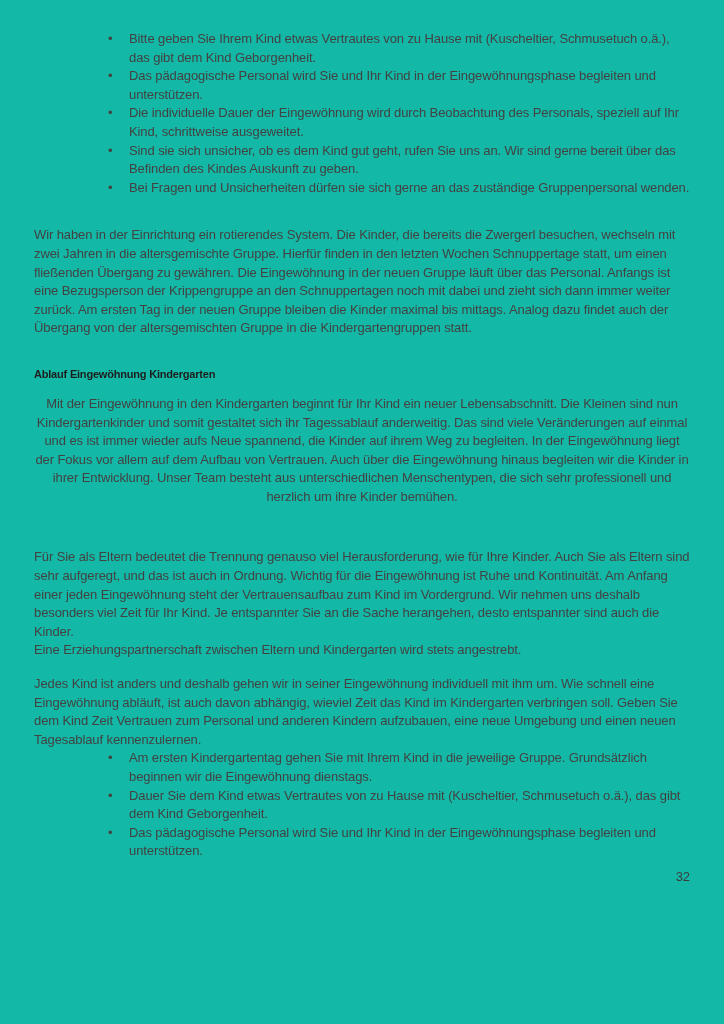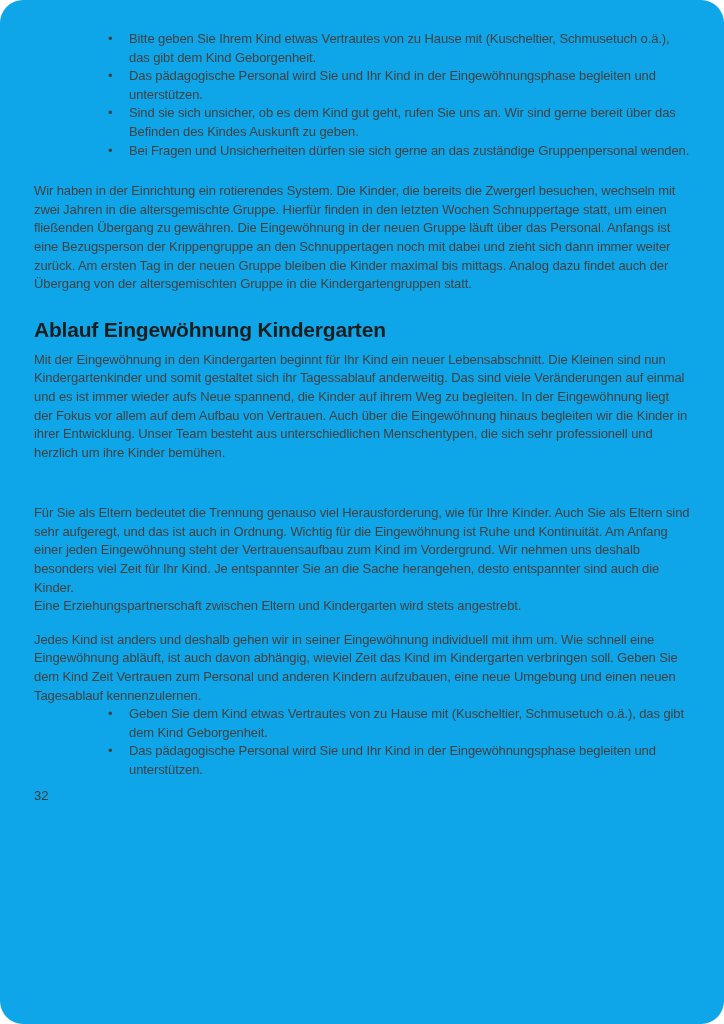--- a/index.html
+++ b/index.html
@@ -5,29 +5,28 @@
   html, body {
     margin: 0;
     padding: 0;
     background: #ffffff;
   }
   .page {
     position: relative;
     width: 724px;
     height: 1024px;
     box-sizing: border-box;
-    background: #0ea5e9;
+    background: #14b8a6;
     padding: 30px 34px 0 34px;
     font-family: "Liberation Sans", sans-serif;
     font-size: 13px;
     letter-spacing: -0.1px;
     line-height: 18.6px;
     color: #424242;
     overflow: hidden;
-    border-radius: 23px;
   }
   ul.bullets {
     margin: 0;
     padding: 0 0 0 95px;
     list-style: none;
   }
   ul.bullets li {
     position: relative;
   }
   ul.bullets li::before {
@@ -35,62 +34,64 @@
     position: absolute;
     left: -21px;
     top: 0;
     font-size: 13px;
     color: #424242;
   }
   .para {
     margin: 0;
     white-space: pre-line;
   }
-  .p-rotating   { margin-top: 22px; }
+  .p-rotating   { margin-top: 29px; }
   .heading {
     margin: 25px 0 0 0;
-    font-size: 21px;
+    font-size: 11px;
     line-height: 22px;
     font-weight: bold;
     letter-spacing: -0.2px;
     color: #1d1d1d;
   }
-  .p-intro      { margin-top: 10px; }
+  .p-intro      { margin-top: 10px; text-align: center; }
   .p-parents    { margin-top: 42px; }
   .p-individual { margin-top: 15px; }
   .bullets-bottom { margin-top: 18px; }
   .page-number {
     margin-top: 7px;
-    text-align: left;
+    text-align: right;
     color: #3b3b3b;
   }
 </style>
 </head>
 <body>
 
 <div class="page">
 
   <ul class="bullets">
     <li>Bitte geben Sie Ihrem Kind etwas Vertrautes von zu Hause mit (Kuscheltier, Schmusetuch o.ä.), das gibt dem Kind Geborgenheit.</li>
     <li>Das pädagogische Personal wird Sie und Ihr Kind in der Eingewöhnungsphase begleiten und unterstützen.</li>
+    <li>Die individuelle Dauer der Eingewöhnung wird durch Beobachtung des Personals, speziell auf Ihr Kind, schrittweise ausgeweitet.</li>
     <li>Sind sie sich unsicher, ob es dem Kind gut geht, rufen Sie uns an. Wir sind gerne bereit über das Befinden des Kindes Auskunft zu geben.</li>
     <li>Bei Fragen und Unsicherheiten dürfen sie sich gerne an das zuständige Gruppenpersonal wenden.</li>
   </ul>
 
   <p class="para p-rotating">Wir haben in der Einrichtung ein rotierendes System. Die Kinder, die bereits die Zwergerl besuchen, wechseln mit zwei Jahren in die altersgemischte Gruppe. Hierfür finden in den letzten Wochen Schnuppertage statt, um einen fließenden Übergang zu gewähren. Die Eingewöhnung in der neuen Gruppe läuft über das Personal. Anfangs ist eine Bezugsperson der Krippengruppe an den Schnuppertagen noch mit dabei und zieht sich dann immer weiter zurück. Am ersten Tag in der neuen Gruppe bleiben die Kinder maximal bis mittags. Analog dazu findet auch der Übergang von der altersgemischten Gruppe in die Kindergartengruppen statt.</p>
 
   <h2 class="heading">Ablauf Eingewöhnung Kindergarten</h2>
 
   <p class="para p-intro">Mit der Eingewöhnung in den Kindergarten beginnt für Ihr Kind ein neuer Lebensabschnitt. Die Kleinen sind nun Kindergartenkinder und somit gestaltet sich ihr Tagessablauf anderweitig. Das sind viele Veränderungen auf einmal und es ist immer wieder aufs Neue spannend, die Kinder auf ihrem Weg zu begleiten. In der Eingewöhnung liegt der Fokus vor allem auf dem Aufbau von Vertrauen. Auch über die Eingewöhnung hinaus begleiten wir die Kinder in ihrer Entwicklung. Unser Team besteht aus unterschiedlichen Menschentypen, die sich sehr professionell und herzlich um ihre Kinder bemühen.</p>
 
   <p class="para p-parents">Für Sie als Eltern bedeutet die Trennung genauso viel Herausforderung, wie für Ihre Kinder. Auch Sie als Eltern sind sehr aufgeregt, und das ist auch in Ordnung. Wichtig für die Eingewöhnung ist Ruhe und Kontinuität. Am Anfang einer jeden Eingewöhnung steht der Vertrauensaufbau zum Kind im Vordergrund. Wir nehmen uns deshalb besonders viel Zeit für Ihr Kind. Je entspannter Sie an die Sache herangehen, desto entspannter sind auch die Kinder.
 Eine Erziehungspartnerschaft zwischen Eltern und Kindergarten wird stets angestrebt.</p>
 
   <p class="para p-individual">Jedes Kind ist anders und deshalb gehen wir in seiner Eingewöhnung individuell mit ihm um. Wie schnell eine Eingewöhnung abläuft, ist auch davon abhängig, wieviel Zeit das Kind im Kindergarten verbringen soll. Geben Sie dem Kind Zeit Vertrauen zum Personal und anderen Kindern aufzubauen, eine neue Umgebung und einen neuen Tagesablauf kennenzulernen.</p>
 
   <ul class="bullets bullets-bottom">
-    <li>Geben Sie dem Kind etwas Vertrautes von zu Hause mit (Kuscheltier, Schmusetuch o.ä.), das gibt dem Kind Geborgenheit.</li>
+    <li>Am ersten Kindergartentag gehen Sie mit Ihrem Kind in die jeweilige Gruppe. Grundsätzlich beginnen wir die Eingewöhnung dienstags.</li>
+    <li>Dauer Sie dem Kind etwas Vertrautes von zu Hause mit (Kuscheltier, Schmusetuch o.ä.), das gibt dem Kind Geborgenheit.</li>
     <li>Das pädagogische Personal wird Sie und Ihr Kind in der Eingewöhnungsphase begleiten und unterstützen.</li>
   </ul>
 
   <div class="page-number">32</div>
 
 </div>
 
 </body></html>

